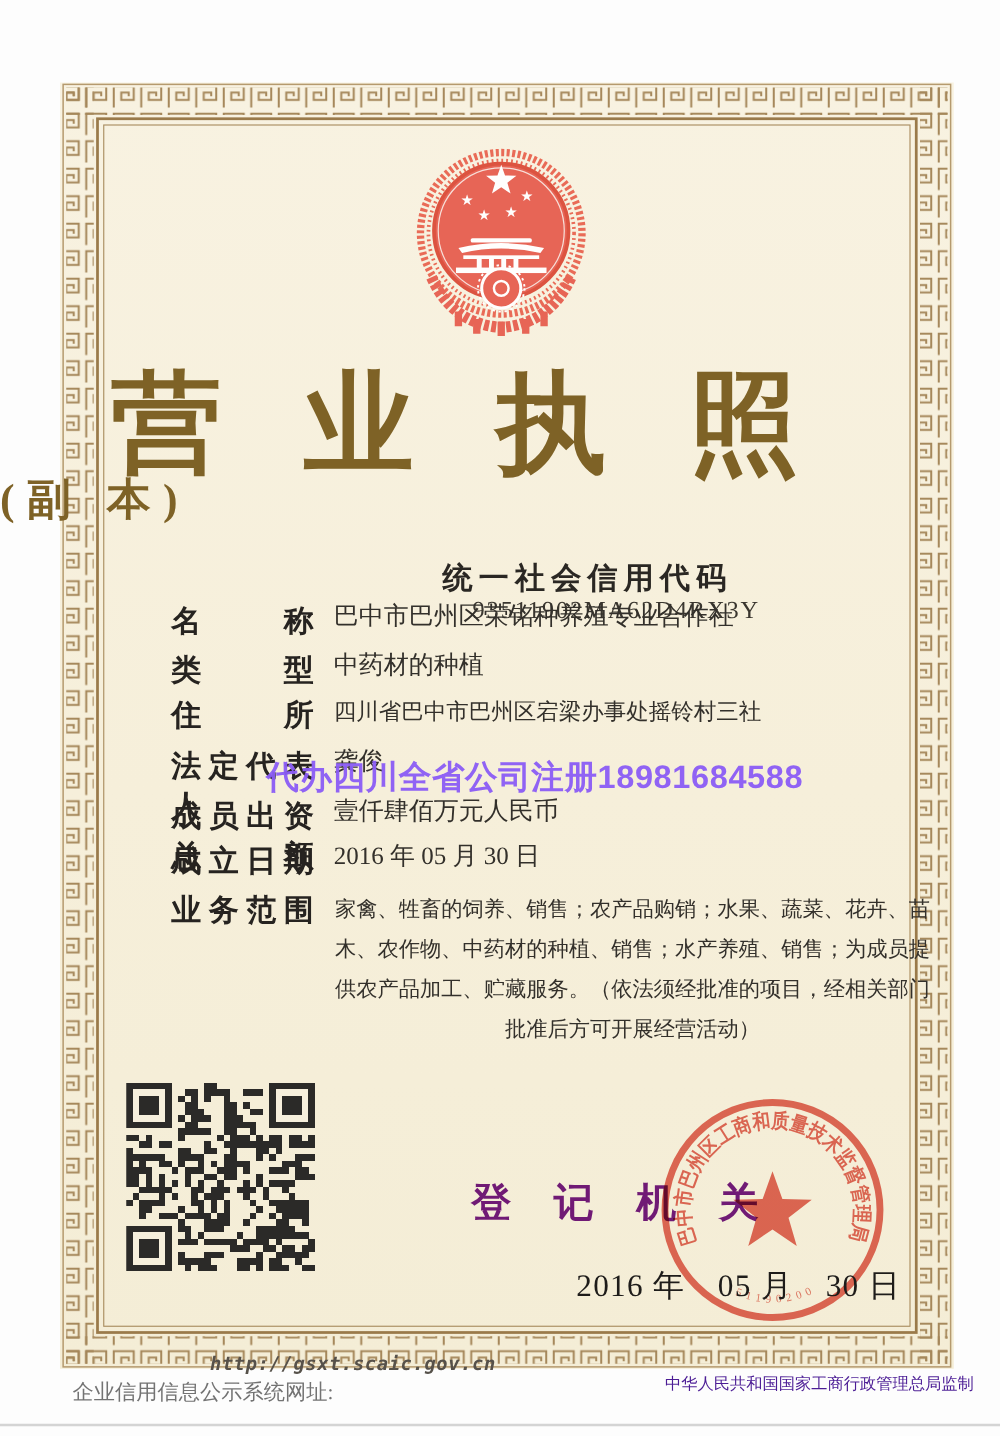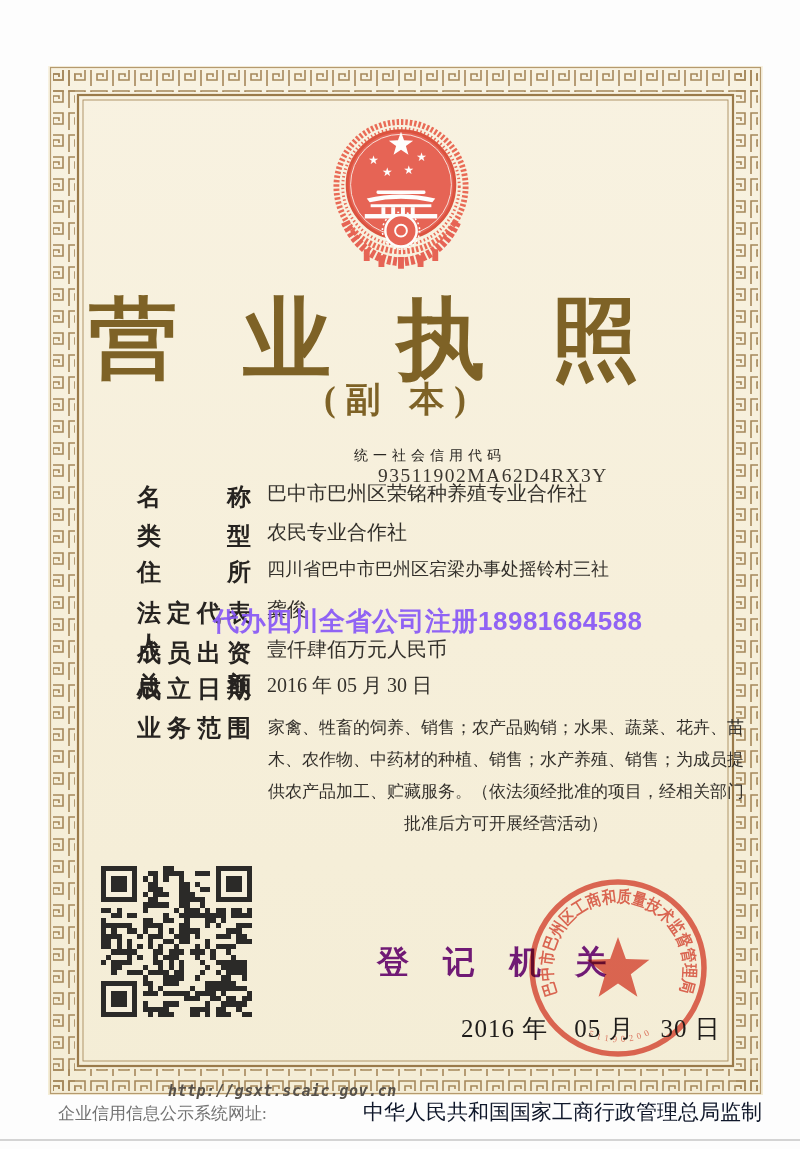--- a/index.html
+++ b/index.html
@@ -5,24 +5,24 @@
   html,body{margin:0;padding:0;background:#ffffff;}
   .scan{position:relative;width:800px;height:1149px;background:#fdfdfd;overflow:hidden;
         font-family:"Liberation Serif", serif;color:#2e2b28;}
   .paper{position:absolute;left:48px;top:66px;width:715px;height:1029px;
          background:linear-gradient(180deg,#f8f2e1 0%,#f6efda 55%,#f4edd6 100%);}
   .frame{position:absolute;left:0;top:0;}
   .emblem{position:absolute;left:308px;top:112px;width:186px;height:162px;}
   .title{position:absolute;left:0;top:280px;width:728px;text-align:center;
          font-size:88px;font-weight:900;color:#7e6226;letter-spacing:22px;
          text-indent:22px;font-family:"Liberation Serif",serif;white-space:pre;}
-  .subtitle{position:absolute;left:0;top:376px;width:800px;text-align:center;
+  .subtitle{position:absolute;left:0;top:376px;width:800px;
          font-size:35px;font-weight:700;color:#7e6226;letter-spacing:10px;white-space:pre;}
   .credit-line{position:absolute;left:338px;top:428px;white-space:pre;}
-  .credit-label{font-size:14px;font-weight:400;color:#2a2723;letter-spacing:5px;}
+  .credit-label{font-size:24px;font-weight:700;color:#2a2723;letter-spacing:5px;}
   .credit-code{font-size:19.5px;color:#3a362f;letter-spacing:1.5px;margin-left:24px;}
   .frow{position:absolute;left:0;width:800px;}
   .flabel{position:absolute;left:137px;width:114px;font-size:24px;font-weight:700;
           color:#262320;text-align:justify;text-align-last:justify;white-space:normal;}
   .fvalue{position:absolute;left:267px;width:478px;font-size:20px;color:#33302b;
           line-height:1.25;white-space:pre-wrap;}
   .fvalue.addr{font-size:18px;padding-top:2px;}
   .fvalue.scope{font-size:17px;line-height:32px;white-space:normal;width:478px;text-align:center;}
   .watermark{position:absolute;left:213px;top:604px;font-size:26px;font-weight:700;
           color:#8b5cf6;font-family:"Liberation Sans",sans-serif;white-space:nowrap;
@@ -32,21 +32,21 @@
           color:#701a75;letter-spacing:13px;white-space:pre;}
   .seal{position:absolute;left:518px;top:864px;width:200px;height:214px;z-index:20;
           mix-blend-mode:multiply;}
   .date-line{position:absolute;left:461px;top:1012px;font-size:25px;color:#1e1c1a;
           white-space:pre;z-index:25;letter-spacing:1px;}
   .annual{position:absolute;left:66px;top:1036px;font-size:19px;color:#24211e;
           white-space:pre;letter-spacing:0.5px;}
   .url{position:absolute;left:168px;top:1082px;font-size:15px;font-weight:700;
           color:#56514a;font-family:"DejaVu Sans Mono",monospace;letter-spacing:0.5px;z-index:5;font-style:italic;}
   .foot-left{position:absolute;left:58px;top:1102px;font-size:17px;color:#737373;}
-  .foot-right{position:absolute;right:38px;top:1098px;font-size:21px;color:#0f172a;}
+  .foot-right{position:absolute;right:21px;top:1098px;font-size:13px;color:#4c1d95;}
   .bottom-shadow{position:absolute;left:0;top:1139px;width:800px;height:2px;
           background:#c9c9c9;opacity:0.8;}
   svg text{font-family:"Liberation Serif",serif;}
 </style>
 </head>
 <body>
 
 <div class="scan">
 
   <div class="paper"></div>
@@ -100,21 +100,21 @@
     <span class="credit-label">统一社会信用代码</span>
     <span class="credit-code">93511902MA62D4RX3Y</span>
   </div>
 
   <div class="frow" style="top:481px">
     <div class="flabel">名 称</div>
     <div class="fvalue">巴中市巴州区荣铭种养殖专业合作社</div>
   </div>
   <div class="frow" style="top:520px">
     <div class="flabel">类 型</div>
-    <div class="fvalue">农民专业合作社</div>
+    <div class="fvalue">中药材的种植</div>
   </div>
   <div class="frow" style="top:556px">
     <div class="flabel">住 所</div>
     <div class="fvalue addr">四川省巴中市巴州区宕梁办事处摇铃村三社</div>
   </div>
   <div class="frow" style="top:597px">
     <div class="flabel">法 定 代 表 人</div>
     <div class="fvalue">龚俊</div>
   </div>
   <div class="frow" style="top:637px">

